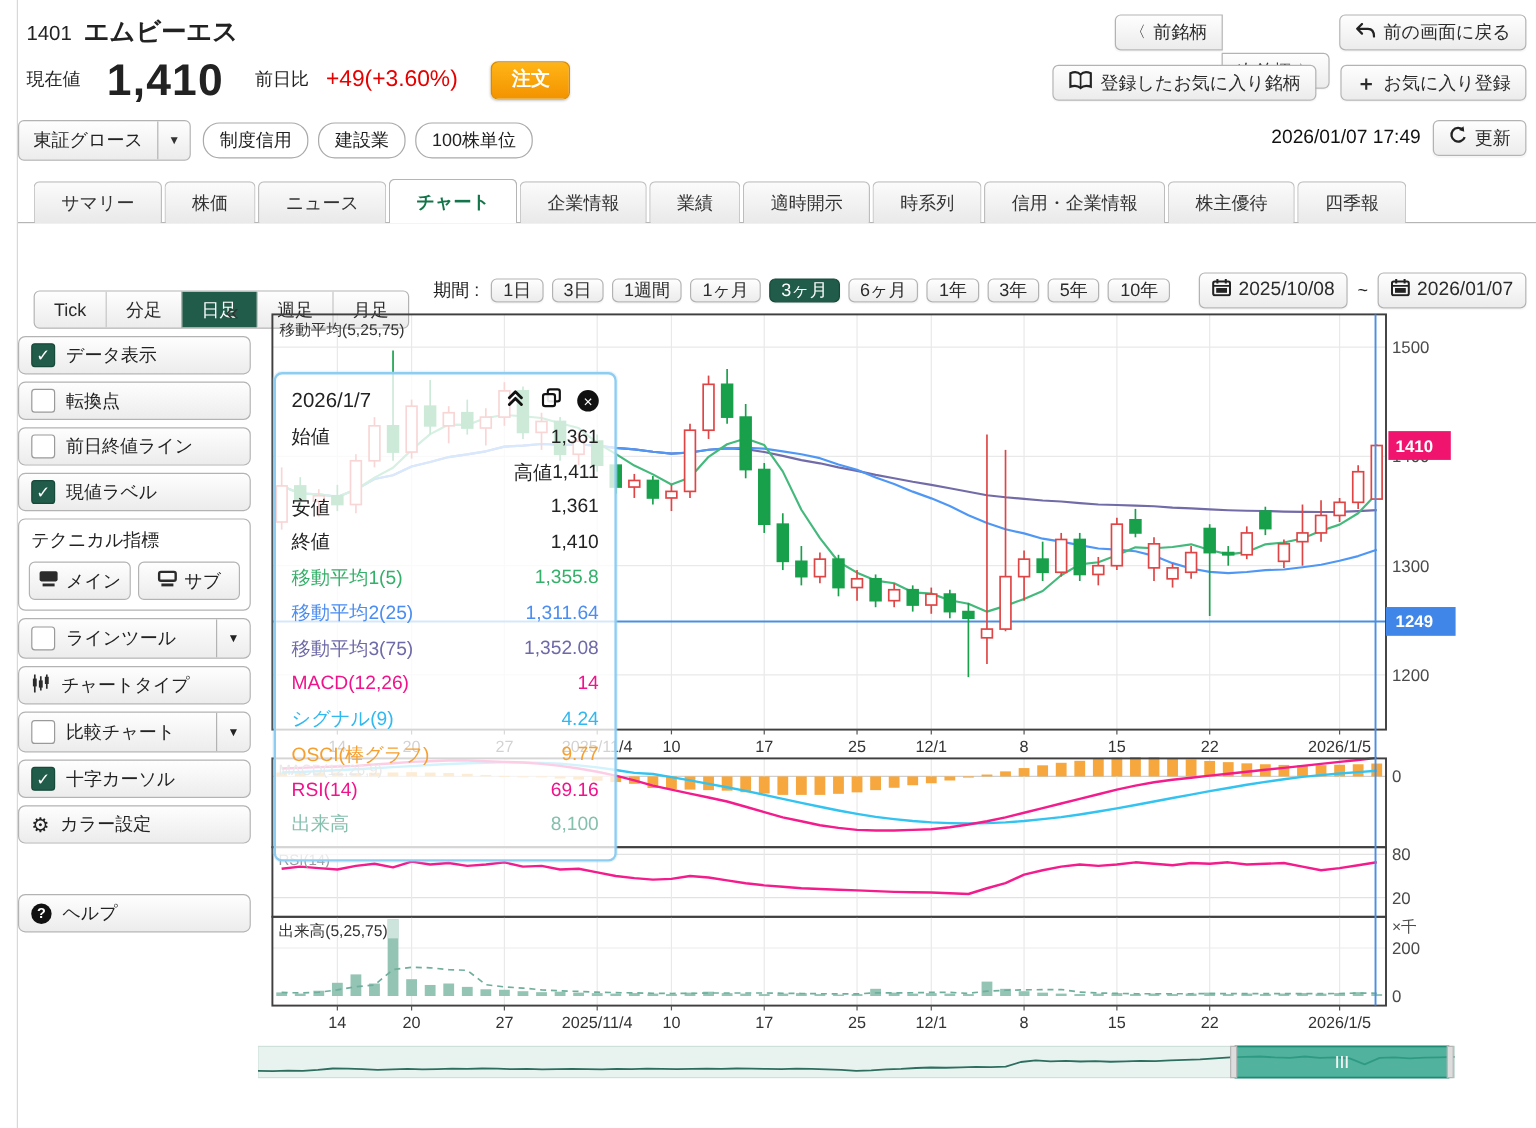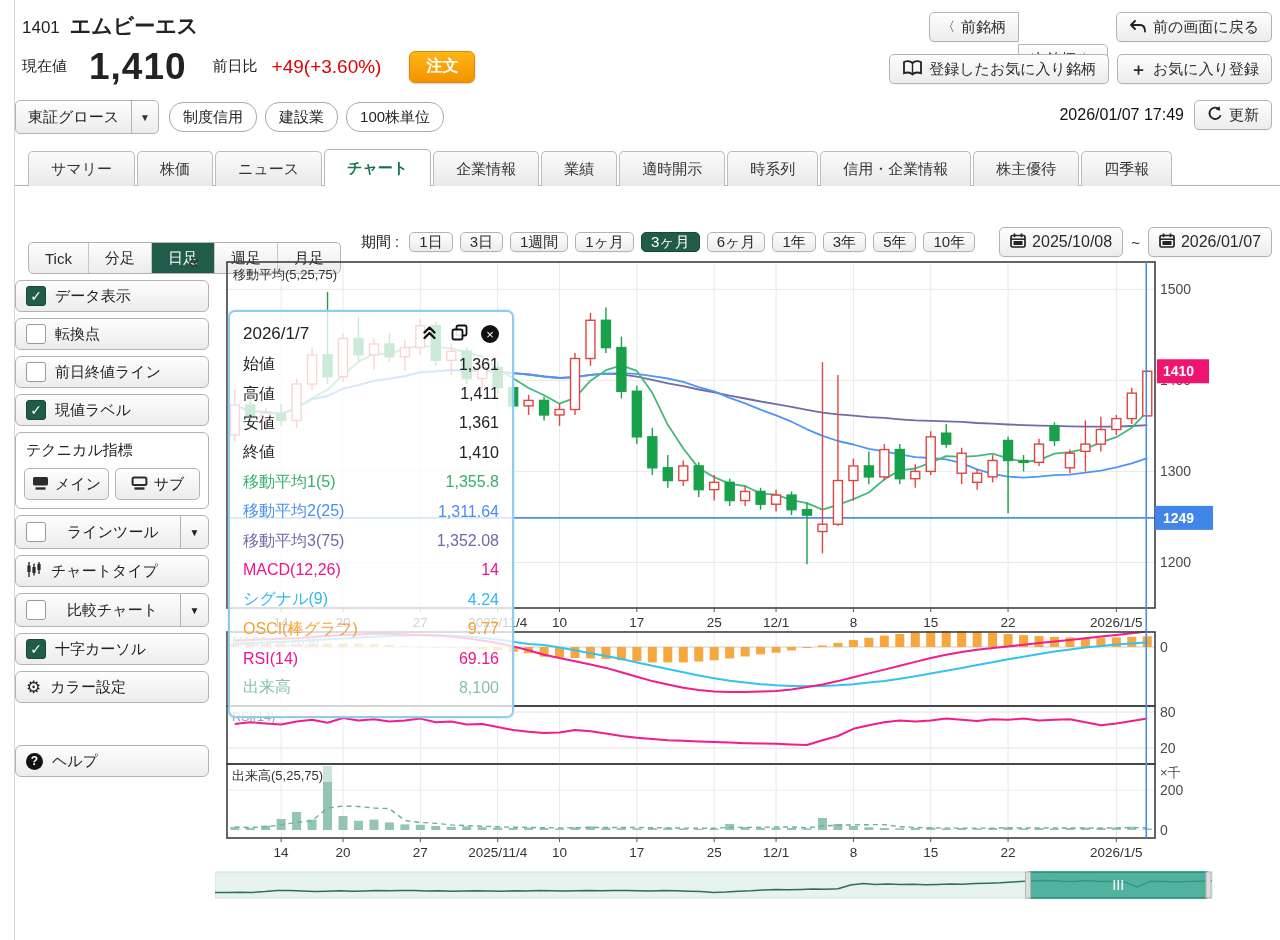--- a/index.html
+++ b/index.html
@@ -27,21 +27,21 @@
          display:inline-flex;align-items:center;justify-content:center;cursor:pointer;
          box-shadow:0 1px 2px rgba(0,0,0,0.2);}
   .row3{position:absolute;left:15px;top:100px;display:flex;align-items:center;gap:10px;}
   .select{display:inline-flex;height:32px;border:1px solid #b3b3b3;border-radius:5px;overflow:hidden;
           background:linear-gradient(#fefefe,#ececec);cursor:pointer;}
   .select .txt{display:flex;align-items:center;padding:0 12px;font-size:15px;}
   .select .dd{display:flex;align-items:center;justify-content:center;width:26px;border-left:1px solid #b3b3b3;font-size:10px;color:#333;}
   .pill{display:inline-flex;align-items:center;height:28px;padding:0 13px;border:1px solid #aaa;
         border-radius:14px;font-size:15px;background:#fff;}
   .hdr-r1{position:absolute;right:8px;top:12px;display:flex;gap:8px;}
-  .hdr-r2{position:absolute;right:8px;top:54px;display:flex;gap:8px;}
+  .hdr-r2{position:absolute;right:8px;top:54px;display:flex;gap:20px;}
   .hdr-r3{position:absolute;right:8px;top:100px;display:flex;align-items:center;gap:10px;}
   .dt{font-size:16px;color:#111;}
   .chev{font-size:13px;}
 
   
   .tabbar{position:absolute;left:15px;top:150px;right:0;height:36px;display:flex;align-items:flex-end;
           border-bottom:1px solid #b5b5b5;padding-left:13px;box-sizing:border-box;}
   .tab{height:34px;display:flex;align-items:center;padding:0 22px;margin-right:2px;
        background:linear-gradient(#fbfbfb,#e9e9e9);border:1px solid #bdbdbd;border-bottom:none;
        border-radius:5px 5px 0 0;font-size:15px;color:#333;cursor:pointer;position:relative;top:1px;}
@@ -62,21 +62,21 @@
   .tilde{font-size:15px;}
 
   
   .sidebar{position:absolute;left:15px;top:250px;width:194px;}
   .collapse{height:24px;text-align:right;font-size:20px;color:#333;padding-right:10px;cursor:pointer;line-height:22px;}
   .sb-btn{display:flex;align-items:center;gap:9px;height:32px;margin:6px 0;padding:0 10px;
           background:linear-gradient(#fefefe,#ececec);border:1px solid #b3b3b3;border-radius:6px;
           font-size:15px;color:#222;cursor:pointer;box-sizing:border-box;}
   .sb-split{display:flex;margin:6px 0;height:34px;border:1px solid #b3b3b3;border-radius:6px;overflow:hidden;
             background:linear-gradient(#fefefe,#ececec);cursor:pointer;box-sizing:border-box;}
-  .sb-split .main{flex:1;display:flex;align-items:center;gap:21px;padding:0 10px;font-size:15px;}
+  .sb-split .main{flex:1;display:flex;align-items:center;gap:9px;padding:0 10px;font-size:15px;}
   .sb-split .dd{width:27px;display:flex;align-items:center;justify-content:center;border-left:1px solid #b3b3b3;font-size:10px;}
   .cb{width:18px;height:18px;border:1px solid #9a9a9a;border-radius:3px;background:#fff;flex:0 0 auto;
       display:flex;align-items:center;justify-content:center;font-size:14px;color:#fff;font-weight:bold;}
   .cb.on{background:#205c49;border-color:#17493a;}
   .sb-group{border:1px solid #b3b3b3;border-radius:6px;margin:6px 0;padding:6px 8px 8px;background:#fff;}
   .sb-group .glabel{font-size:15px;padding:2px 2px 8px;}
   .sb-group .grow{display:flex;gap:6px;}
   .sb-group .gbtn{flex:1;height:30px;display:flex;align-items:center;justify-content:center;gap:6px;
                   background:linear-gradient(#fefefe,#ececec);border:1px solid #b3b3b3;border-radius:5px;font-size:15px;cursor:pointer;}
   .spacer{height:30px;}
@@ -723,21 +723,21 @@
             </svg></span>
         <span class="tt-close">×</span>
       </span>
     </div>
     <div id="tt-rows">
         <div class="tt-row">
           <span class="l" style="color: rgb(34, 34, 34);">始値</span>
           <span class="v" style="color: rgb(34, 34, 34);">1,361</span>
         </div>
         <div class="tt-row">
-          <span class="l" style="color: rgb(34, 34, 34);">高値</span>
+          <span class="l" style="color: rgb(34, 34, 34); text-align: right;">高値</span>
           <span class="v" style="color: rgb(34, 34, 34);">1,411</span>
         </div>
         <div class="tt-row">
           <span class="l" style="color: rgb(34, 34, 34);">安値</span>
           <span class="v" style="color: rgb(34, 34, 34);">1,361</span>
         </div>
         <div class="tt-row">
           <span class="l" style="color: rgb(34, 34, 34);">終値</span>
           <span class="v" style="color: rgb(34, 34, 34);">1,410</span>
         </div>

